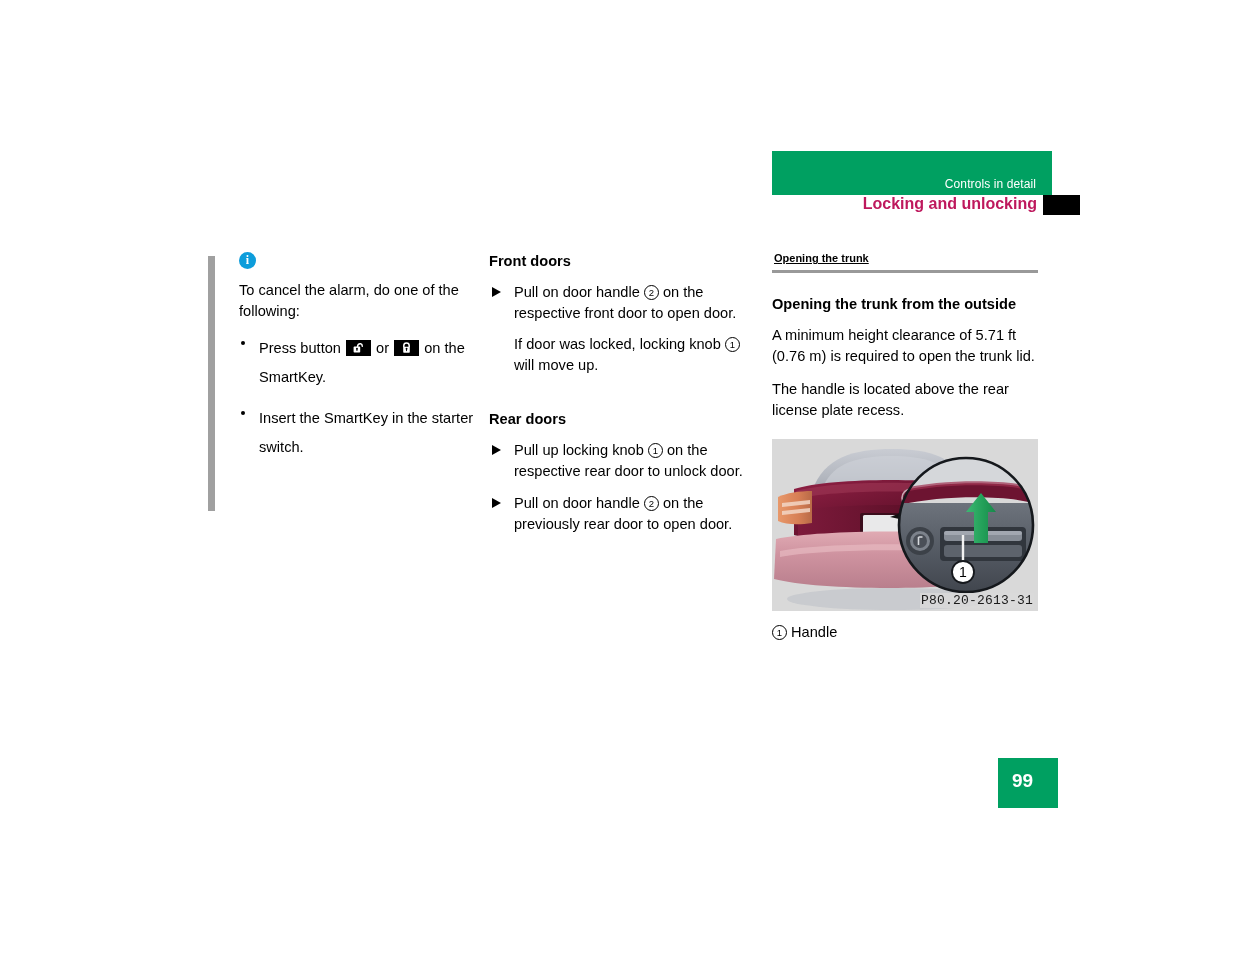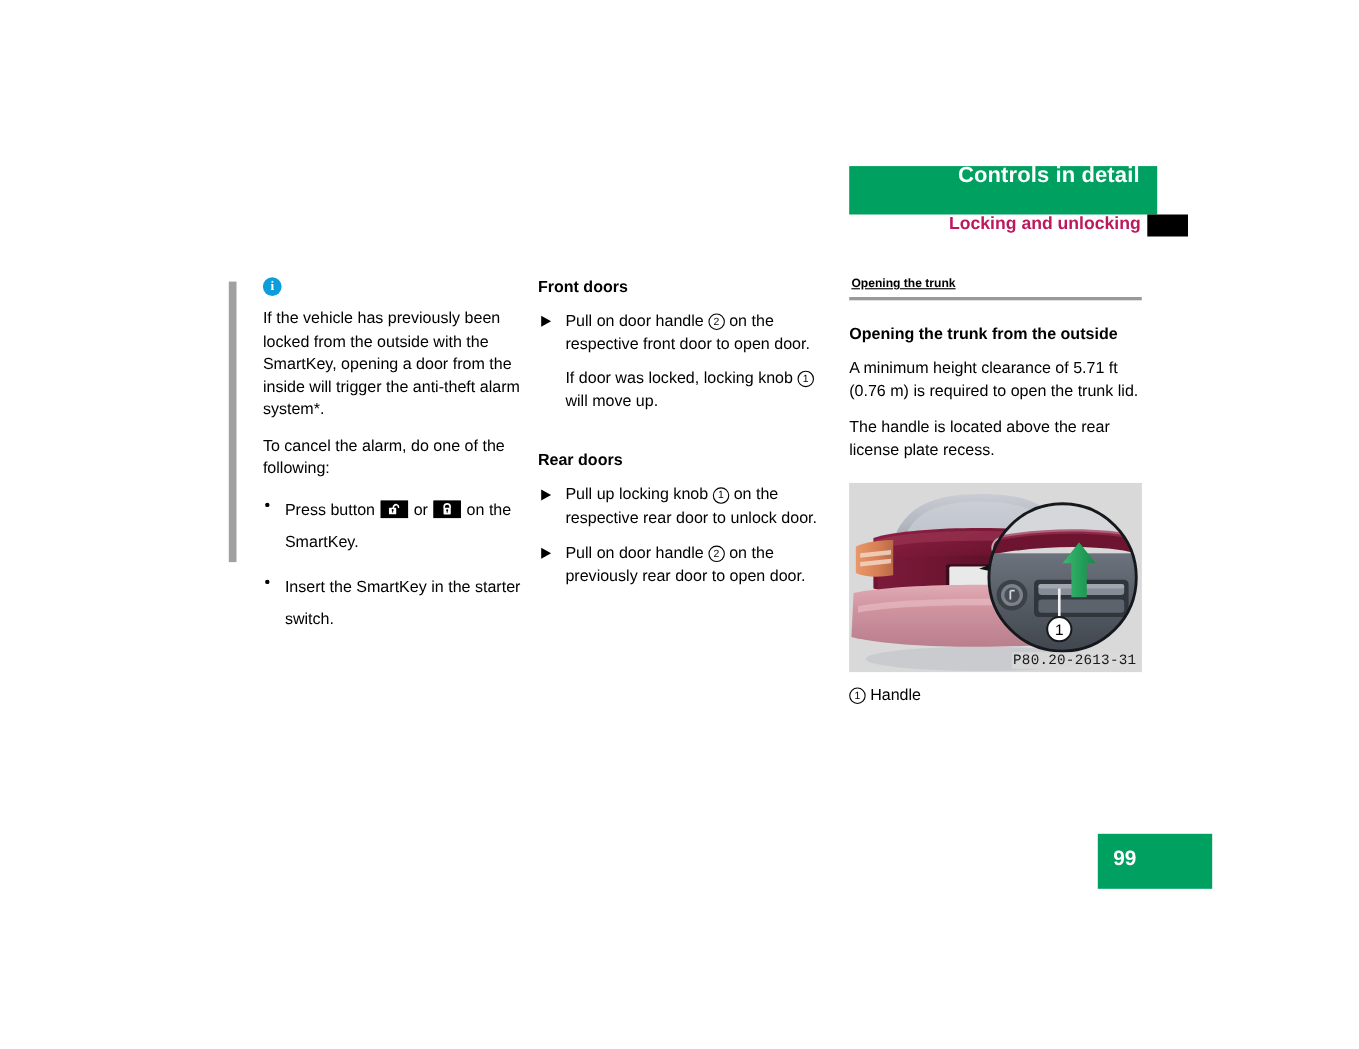--- a/index.html
+++ b/index.html
@@ -25,24 +25,24 @@
     position: absolute;
     left: 772px;
     top: 151px;
     width: 280px;
     height: 44px;
     background: #00a061;
   }
   .header-title {
     position: absolute;
     right: 16px;
-    bottom: 24px;
+    bottom: 4px;
     color: #ffffff;
-    font-size: 20px;
-    font-weight: bold;
+    font-size: 12px;
+    font-weight: normal;
     letter-spacing: 0.1px;
     white-space: nowrap;
   }
   .subheader-row {
     position: absolute;
     left: 772px;
     top: 195px;
     width: 308px;
     height: 24px;
   }
@@ -231,21 +231,21 @@
     margin-top: 11px;
     font-size: 14.6px;
     line-height: 20px;
   }
 
   
   .pagenum {
     position: absolute;
     left: 998px;
     top: 758px;
-    width: 104px;
+    width: 60px;
     height: 50px;
     background: #00a061;
   }
   .pagenum span {
     position: absolute;
     left: 14px;
     top: 12px;
     color: #ffffff;
     font-size: 19px;
     font-weight: bold;
@@ -263,21 +263,20 @@
     <div class="subheader-title">Locking and unlocking</div>
     <div class="subheader-marker"></div>
   </div>
 
   <div class="col col-left">
     <div class="note">
       <div class="note-rule"></div>
 
       <div class="info-icon">i</div>
 
-      <p>If the vehicle has previously been locked from the outside with the SmartKey, opening a door from the inside will trigger the anti-theft alarm system*.</p>
       <p>To cancel the alarm, do one of the following:</p>
 
       <ul class="bullets">
         <li>
           <span class="dot"></span>
           <span>Press button</span>
           <span class="keybtn">
             <svg width="25" height="16" viewBox="0 0 25 16">
               <rect x="0" y="0" width="25" height="16" fill="#000"></rect>
               <path d="M11.5 7.0 C11.5 4.6 13.0 3.4 14.6 3.8 C15.9 4.1 16.3 5.2 16.3 6.2" stroke="#fff" stroke-width="1.5" fill="none" stroke-linecap="round"></path>

